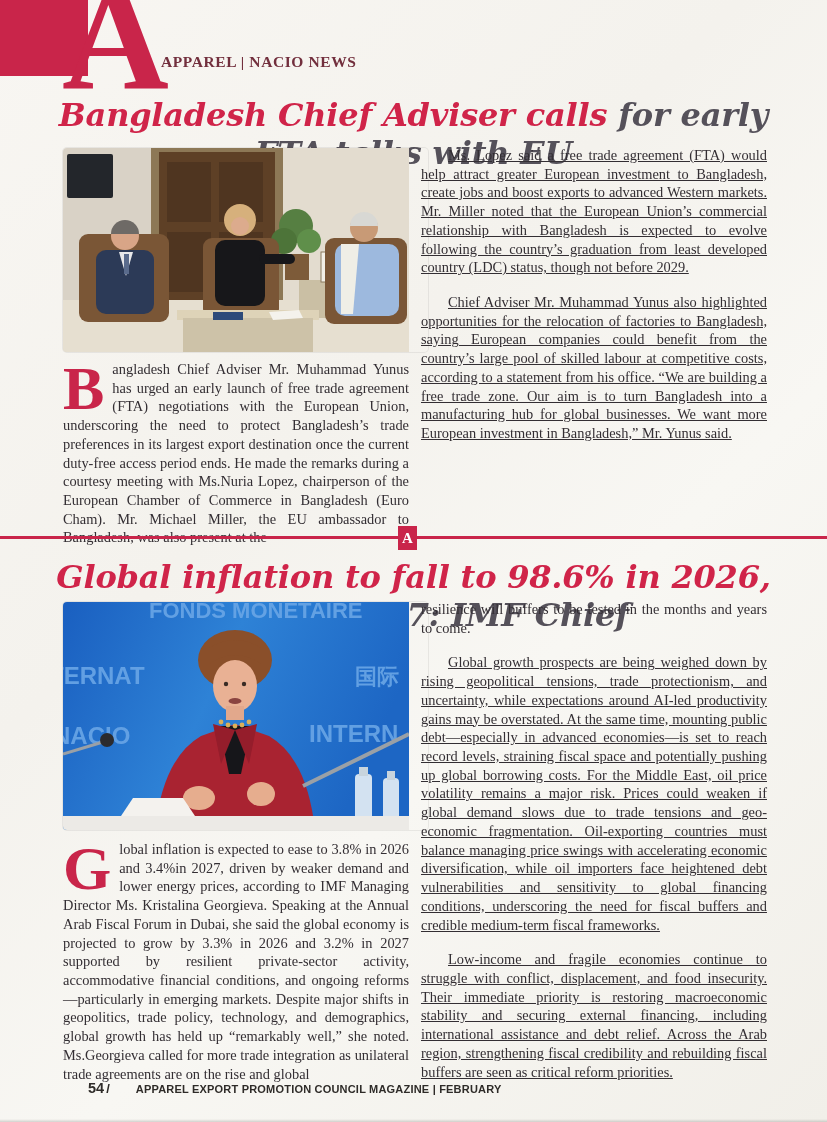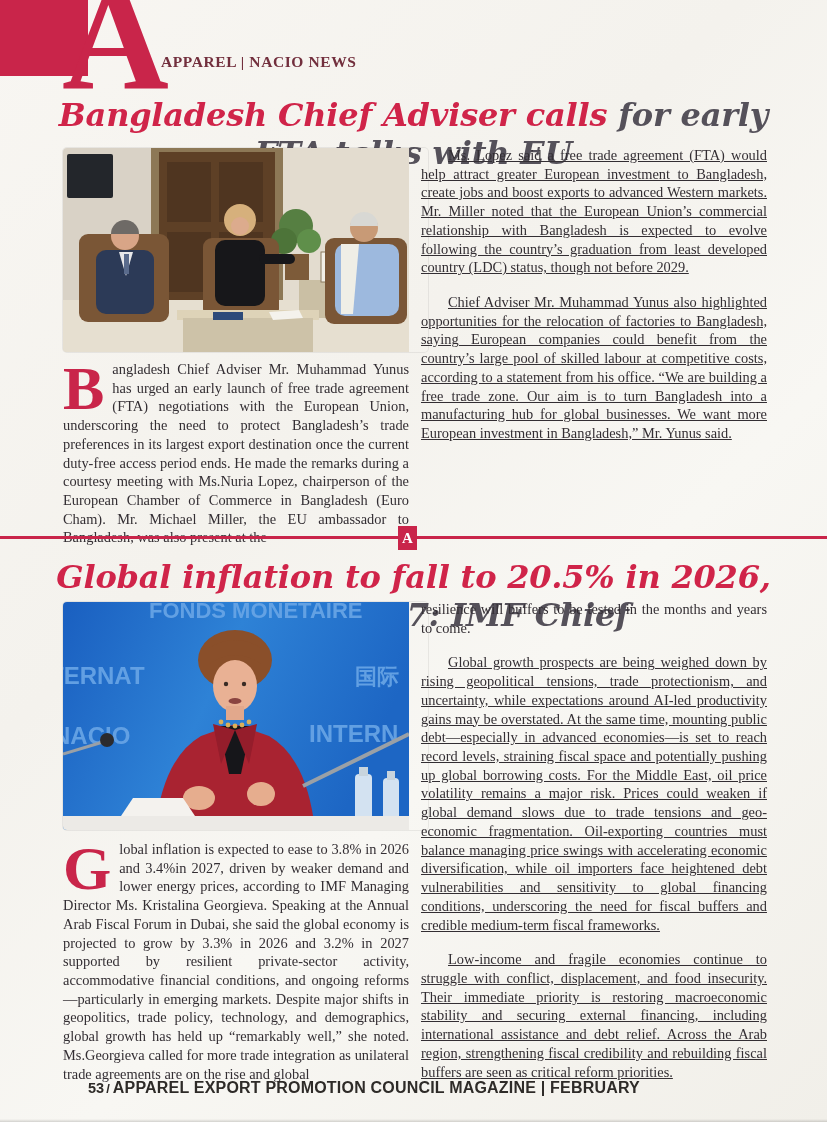--- a/index.html
+++ b/index.html
@@ -50,21 +50,21 @@
   .divider-line { position:absolute; left:0; top:536px; width:827px; height:3px; background:#c9254a; }
   .divider-badge { position:absolute; left:398px; top:526px; width:19px; height:24px;
     background:#c9254a; color:#ffffff; font-family:"Liberation Serif",serif; font-weight:bold;
     font-size:15px; text-align:center; line-height:24px; }
 
   
   .footer { position:absolute; left:88px; top:1079px; font-family:"Liberation Sans",sans-serif;
     color:#2e2b28; white-space:nowrap; }
   .footer .page-num { font-size:14.5px; font-weight:bold; }
   .footer .sep { font-size:13px; font-weight:bold; padding:0 3px 0 2px; }
-  .footer .footer-text { font-size:16px; font-weight:bold; letter-spacing:0.2px; }
+  .footer .footer-text { font-size:11px; font-weight:bold; letter-spacing:0.2px;margin-left:23px; }
 </style>
 </head>
 <body>
 
 <div class="page">
 
   <div class="logo-block"></div>
   <div class="logo-a">A</div>
   <div class="masthead">APPAREL | NACIO NEWS</div>
 
@@ -134,21 +134,21 @@
 
   <div class="col a1-right">
     <p class="body indent">Ms. Lopez said a free trade agreement (FTA) would help attract greater European investment to Bangladesh, create jobs and boost exports to advanced Western markets. Mr. Miller noted that the European Union’s commercial relationship with Bangladesh is expected to evolve following the country’s graduation from least developed country (LDC) status, though not before 2029.</p>
     <p class="body indent">Chief Adviser Mr. Muhammad Yunus also highlighted opportunities for the relocation of factories to Bangladesh, saying European companies could benefit from the country’s large pool of skilled labour at competitive costs, according to a statement from his office. “We are building a free trade zone. Our aim is to turn Bangladesh into a manufacturing hub for global businesses. We want more European investment in Bangladesh,” Mr. Yunus said.</p>
   </div>
 
   <div class="divider-line"></div>
   <div class="divider-badge">A</div>
 
   <h1 class="headline headline-2" style="margin:0;">
-    <span class="accent">Global inflation to fall to 20.5% in 2026,</span><span> 3.4% in 2027: IMF Chief</span>
+    <span class="accent">Global inflation to fall to 98.6% in 2026,</span><span> 3.4% in 2027: IMF Chief</span>
   </h1>
 
   <div class="photo photo-2">
     <svg width="346" height="228" viewBox="0 0 346 228">
       <defs>
         <linearGradient id="pg" x1="0" y1="0" x2="1" y2="0.3">
           <stop offset="0" stop-color="#1a5fc0"></stop>
           <stop offset="0.5" stop-color="#2e82d6"></stop>
           <stop offset="1" stop-color="#1d66c4"></stop>
         </linearGradient>
@@ -205,17 +205,17 @@
     <p class="body"><span class="dropcap">G</span><span>lobal inflation is expected to ease to 3.8% in 2026 and 3.4%in 2027, driven by weaker demand and lower energy prices, according to IMF Managing Director Ms. Kristalina Georgieva. Speaking at the Annual Arab Fiscal Forum in Dubai, she said the global economy is projected to grow by 3.3% in 2026 and 3.2% in 2027 supported by resilient private-sector activity, accommodative financial conditions, and ongoing reforms—particularly in emerging markets. Despite major shifts in geopolitics, trade policy, technology, and demographics, global growth has held up “remarkably well,” she noted. Ms.Georgieva called for more trade integration as unilateral trade agreements are on the rise and global</span></p>
   </div>
 
   <div class="col a2-right">
     <p class="body">resilience will buffers to be tested in the months and years to come.</p>
     <p class="body indent">Global growth prospects are being weighed down by rising geopolitical tensions, trade protectionism, and uncertainty, while expectations around AI-led productivity gains may be overstated. At the same time, mounting public debt—especially in advanced economies—is set to reach record levels, straining fiscal space and potentially pushing up global borrowing costs. For the Middle East, oil price volatility remains a major risk. Prices could weaken if global demand slows due to trade tensions and geo-economic fragmentation. Oil-exporting countries must balance managing price swings with accelerating economic diversification, while oil importers face heightened debt vulnerabilities and sensitivity to global financing conditions, underscoring the need for fiscal buffers and credible medium-term fiscal frameworks.</p>
     <p class="body indent">Low-income and fragile economies continue to struggle with conflict, displacement, and food insecurity. Their immediate priority is restoring macroeconomic stability and securing external financing, including international assistance and debt relief. Across the Arab region, strengthening fiscal credibility and rebuilding fiscal buffers are seen as critical reform priorities.</p>
   </div>
 
   <div class="footer">
-    <span class="page-num">53</span><span class="sep">/</span><span class="footer-text">APPAREL EXPORT PROMOTION COUNCIL MAGAZINE | FEBRUARY</span>
+    <span class="page-num">54</span><span class="sep">/</span><span class="footer-text">APPAREL EXPORT PROMOTION COUNCIL MAGAZINE | FEBRUARY</span>
   </div>
 
   <div class="page-bottom-edge"></div>
 </div>
 
 </body></html>

